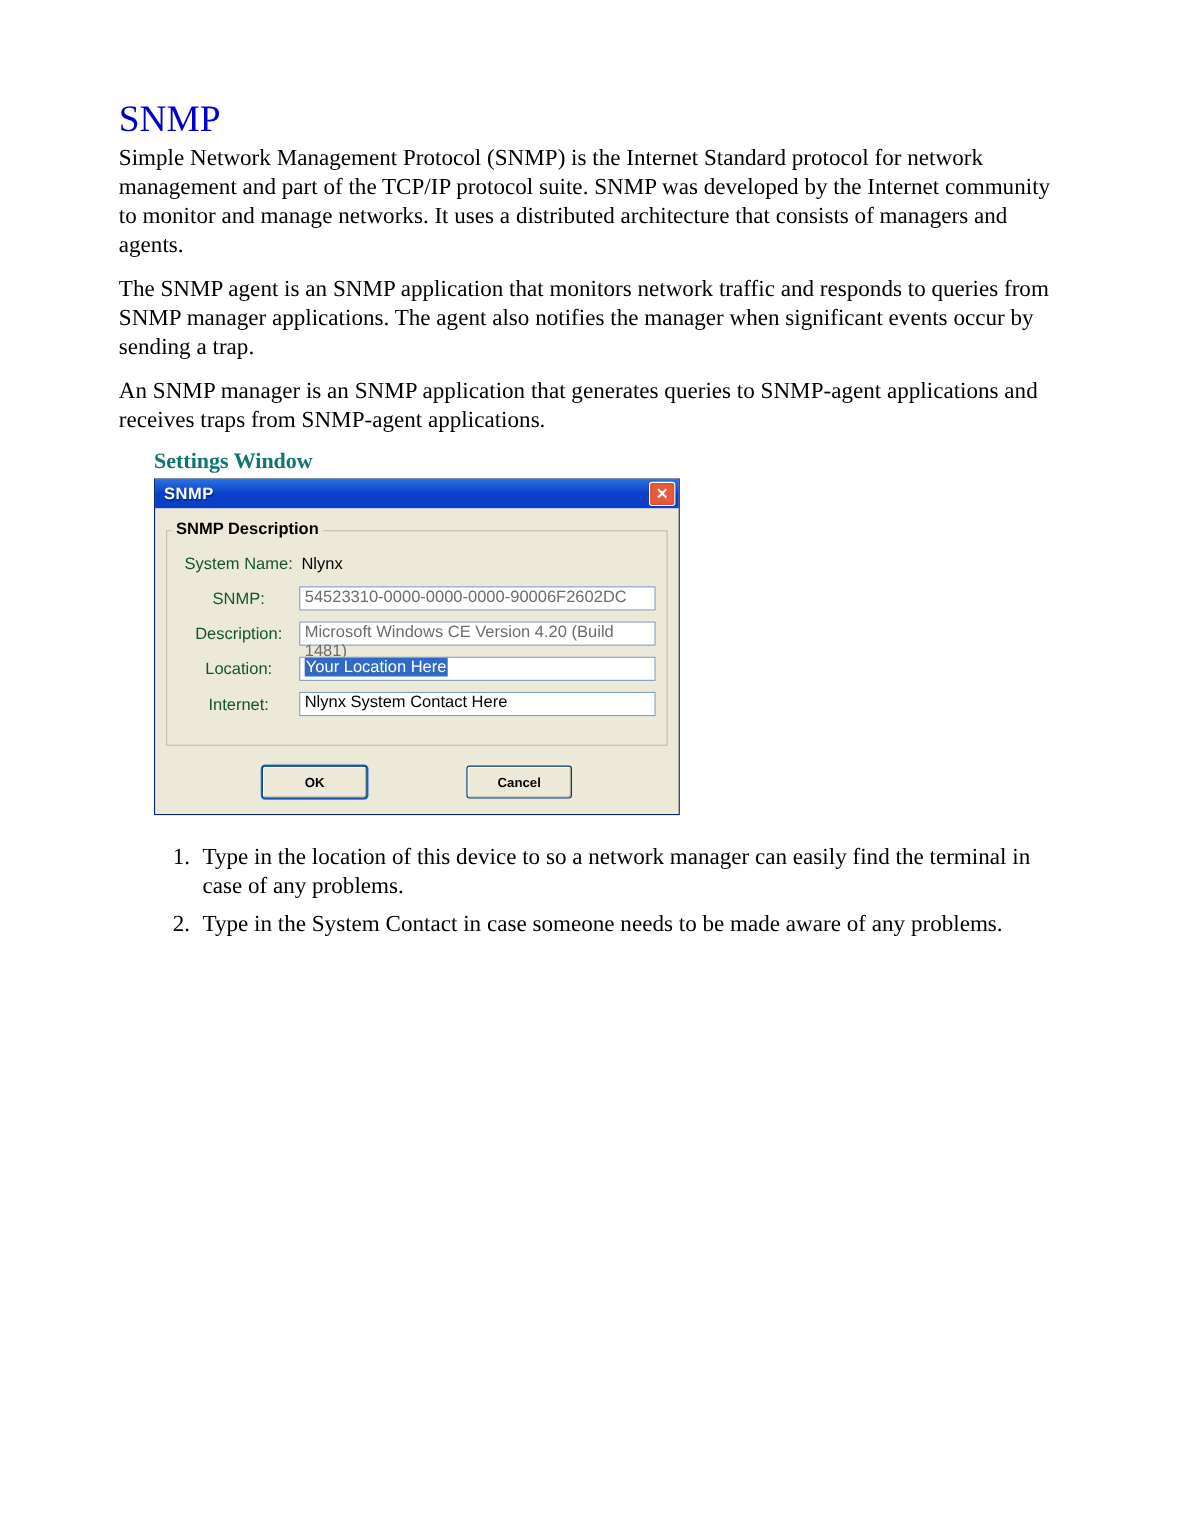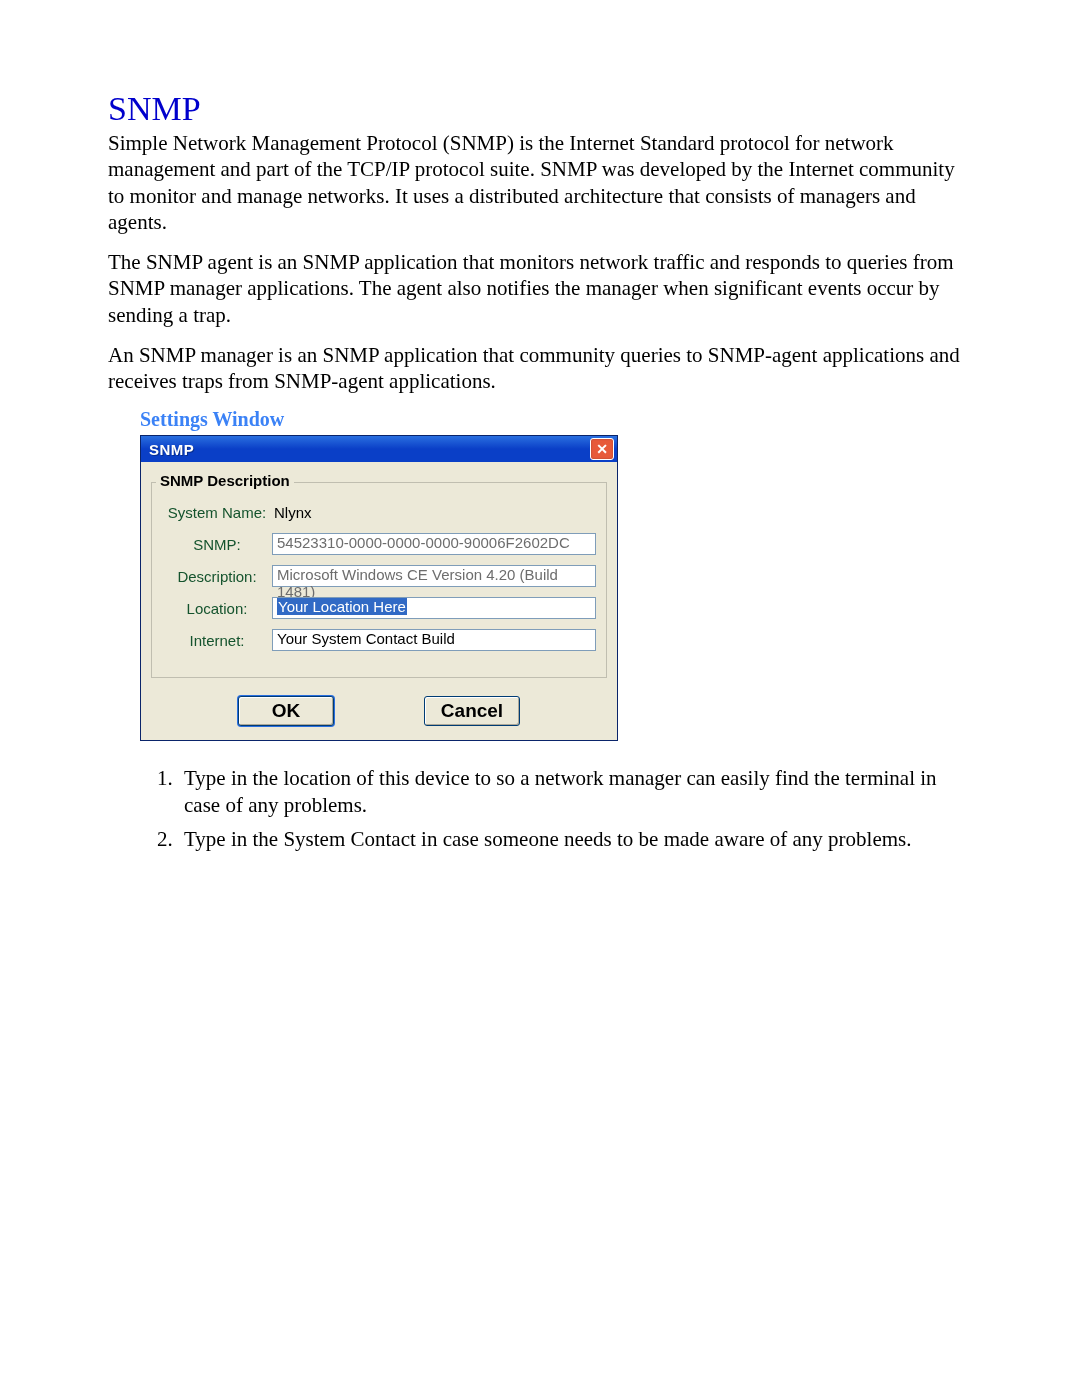--- a/index.html
+++ b/index.html
@@ -19,21 +19,21 @@
     font-family: "Times New Roman", Times, serif;
     font-weight: normal;
     font-size: 34px;
     margin: 0 0 2px 0;
   }
   p.body {
     margin: 0 0 14px 0;
     line-height: 1.25;
   }
   .subhead {
-    color: #3b82f6;
+    color: #0f766e;
     font-family: "Times New Roman", Times, serif;
     font-weight: bold;
     font-size: 20px;
     margin: 8px 0 4px 32px;
   }
 
   
   .win {
     width: 476px;
     margin-left: 32px;
@@ -129,21 +129,21 @@
     gap: 90px;
     margin-top: 18px;
   }
   .winbtn {
     width: 94px;
     height: 28px;
     background: #ece9d8;
     border: 1px solid #003c74;
     border-radius: 3px;
     font-family: Tahoma, Arial, sans-serif;
-    font-size: 19px;
+    font-size: 12px;
     font-weight: bold;
     display: flex;
     align-items: center;
     justify-content: center;
     box-shadow: inset 1px 1px 0 #fff, inset -1px -1px 0 #aca899;
     cursor: default;
   }
   .winbtn.default {
     box-shadow: 0 0 0 1px #2a6fe0, inset 1px 1px 0 #fff, inset -1px -1px 0 #aca899;
   }
@@ -160,21 +160,21 @@
 </style>
 </head>
 <body>
 
 <div class="page">
 
   <h1 class="snmp">SNMP</h1>
 
   <p class="body">Simple Network Management Protocol (SNMP) is the Internet Standard protocol for network management and part of the TCP/IP protocol suite. SNMP was developed by the Internet community to monitor and manage networks. It uses a distributed architecture that consists of managers and agents.</p>
   <p class="body">The SNMP agent is an SNMP application that monitors network traffic and responds to queries from SNMP manager applications.  The agent also notifies the manager when significant events occur by sending a trap.</p>
-  <p class="body">An SNMP manager is an SNMP application that community queries to SNMP-agent applications and receives traps from SNMP-agent applications.</p>
+  <p class="body">An SNMP manager is an SNMP application that generates queries to SNMP-agent applications and receives traps from SNMP-agent applications.</p>
 
   <div class="subhead">Settings Window</div>
 
   <div class="win">
     <div class="titlebar">
       <span class="title">SNMP</span>
       <div class="closebtn">
         <span>✕</span>
       </div>
     </div>
@@ -197,21 +197,21 @@
           <div class="textbox readonly">Microsoft Windows CE Version 4.20 (Build 1481)</div>
         </div>
 
         <div class="form-row">
           <div class="lbl">Location:</div>
           <div class="textbox"><span class="selected">Your Location Here</span></div>
         </div>
 
         <div class="form-row">
           <div class="lbl">Internet:</div>
-          <div class="textbox">Your System Contact Build</div>
+          <div class="textbox">Nlynx System Contact Here</div>
         </div>
       </div>
 
       <div class="btnrow">
         <div class="winbtn default">OK</div>
         <div class="winbtn">Cancel</div>
       </div>
     </div>
   </div>
 

